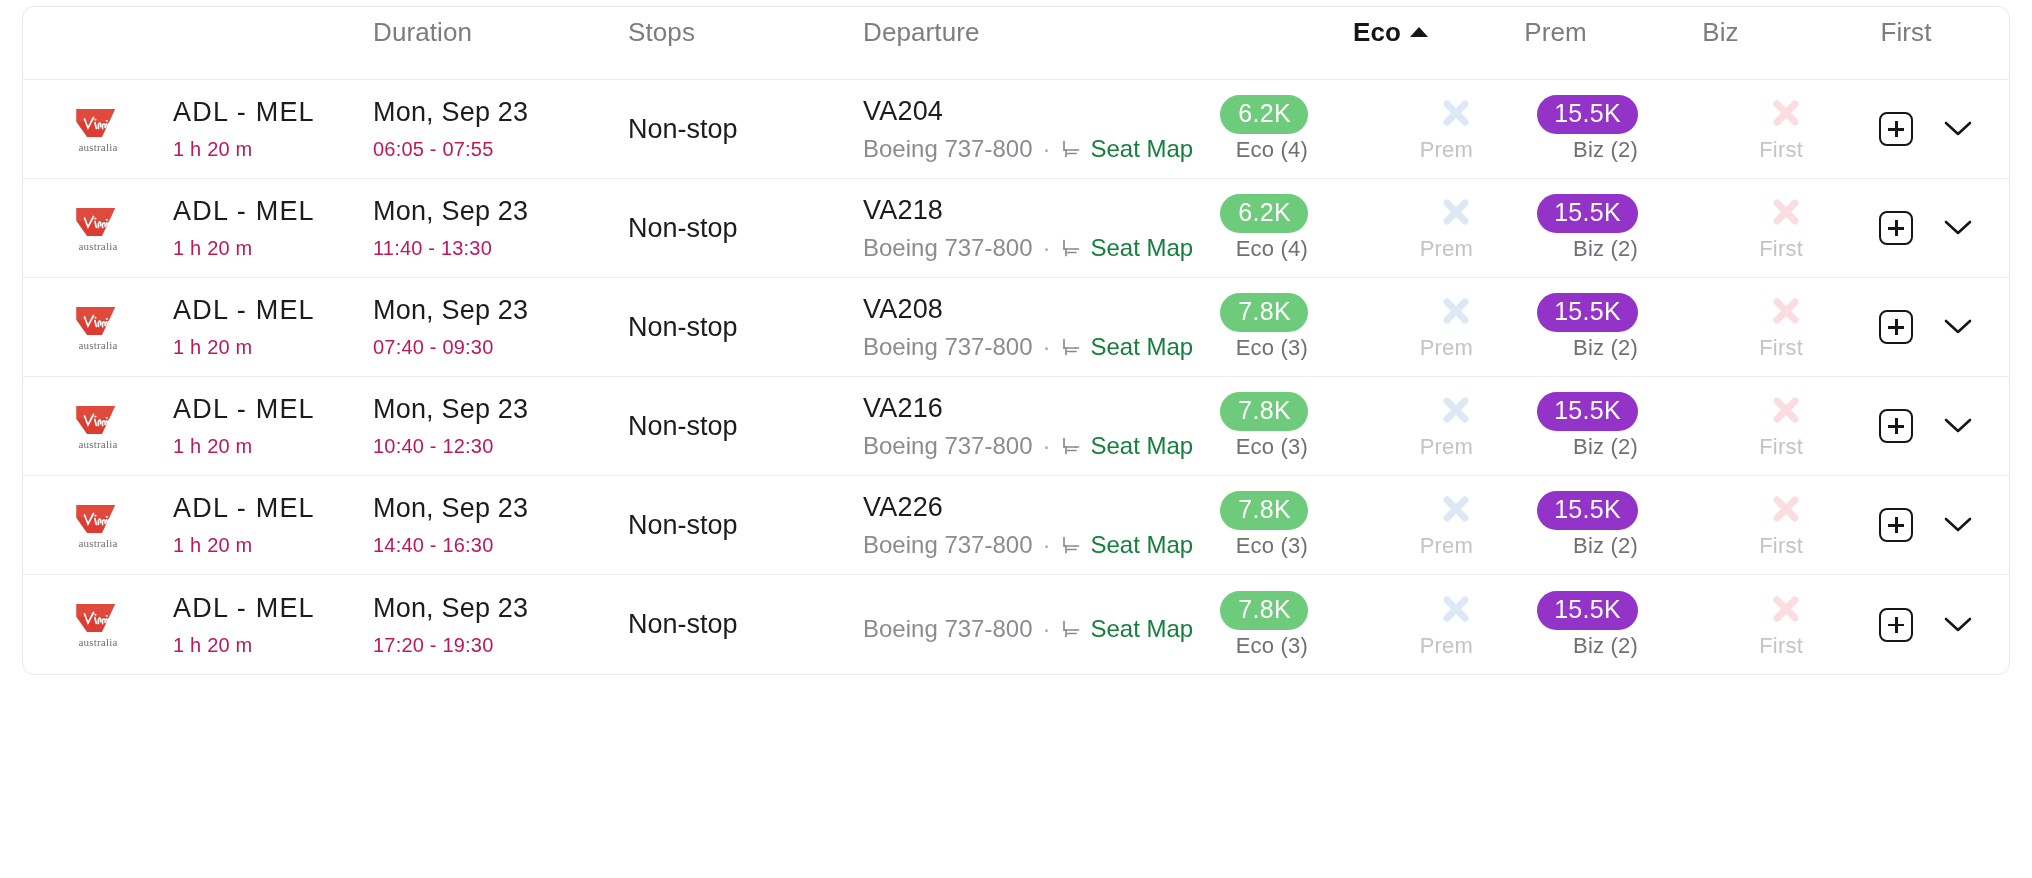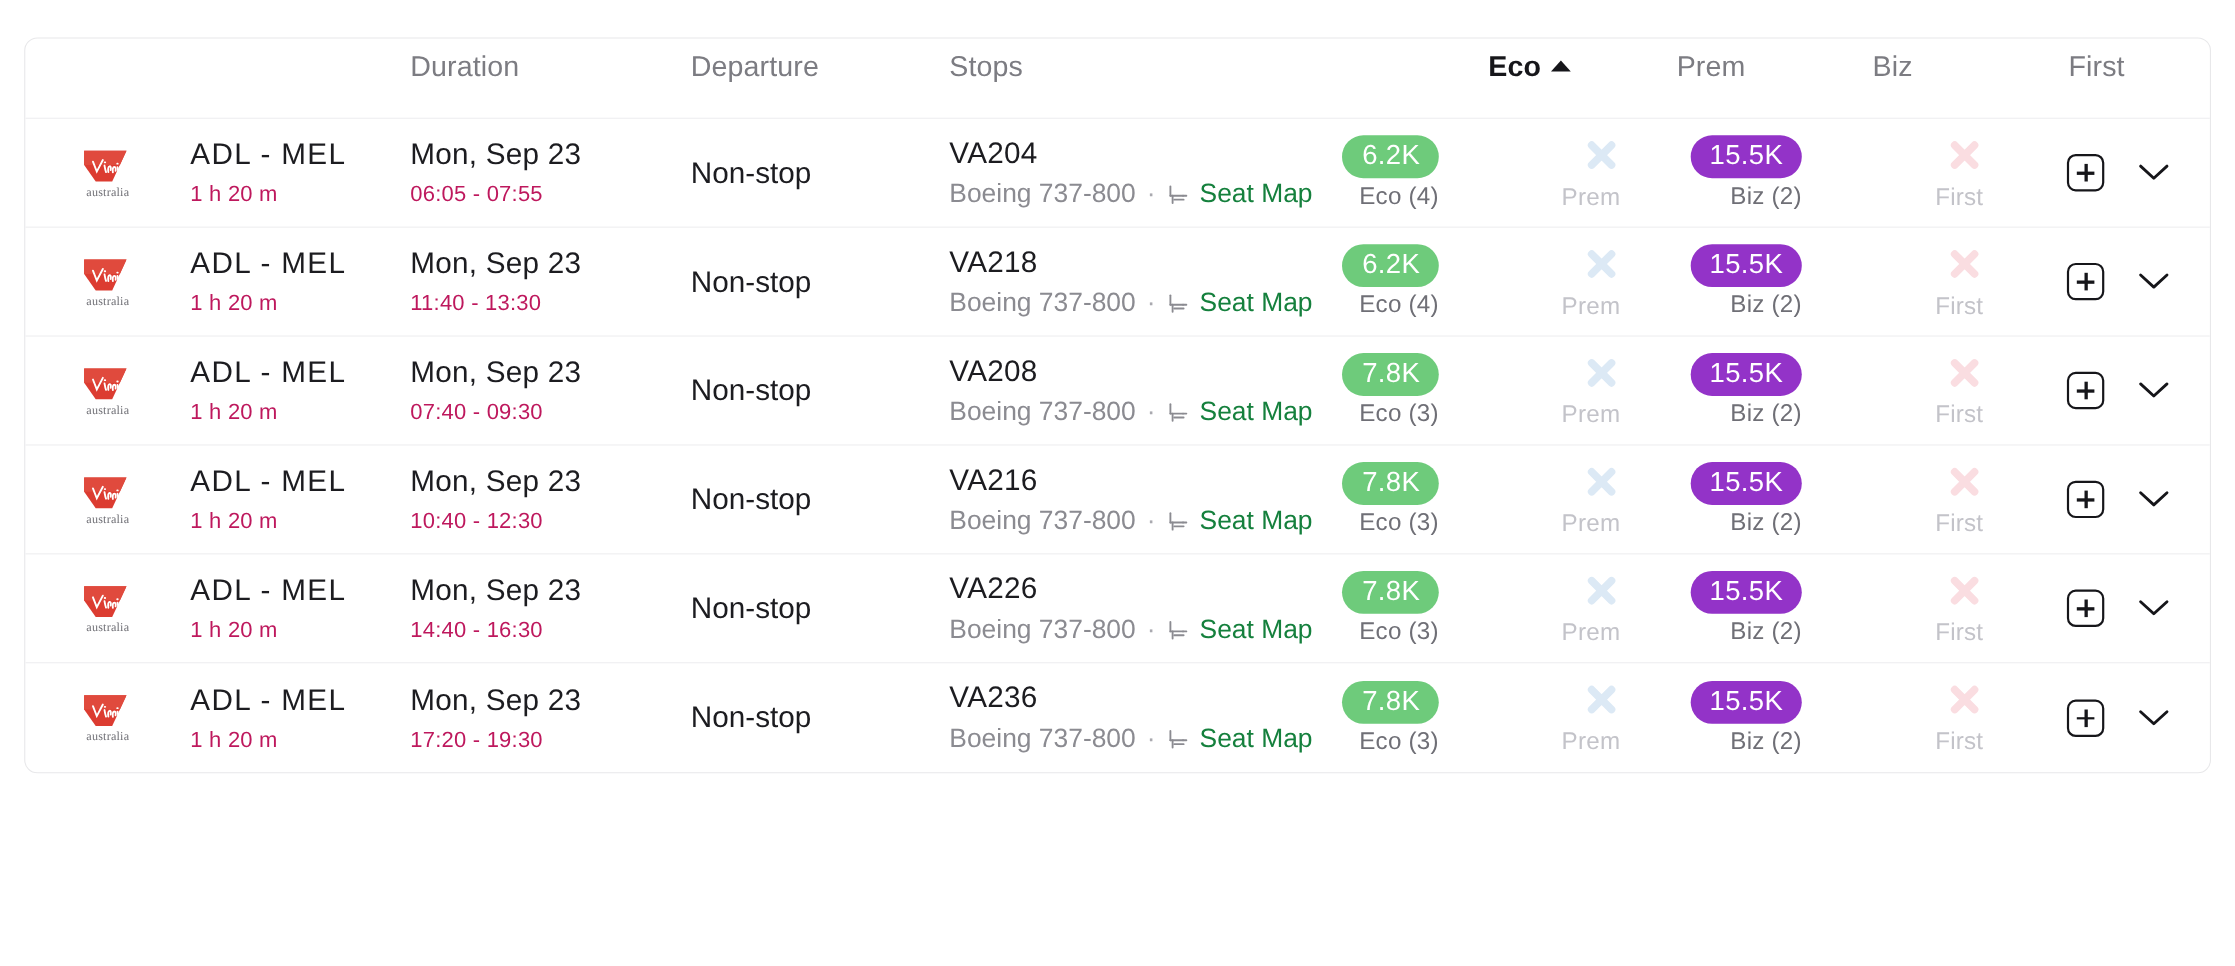--- a/index.html
+++ b/index.html
@@ -6,21 +6,21 @@
   html, body {
     width: 2032px;
     height: 878px;
     background: #ffffff;
     font-family: "Liberation Sans", sans-serif;
     overflow: hidden;
   }
   .page {
     width: 2032px;
     height: 764px;
-    padding: 34px 22px 0 22px;
+    padding: 6px 22px 0 22px;
     background: #ffffff;
   }
   .results-card {
     width: 1988px;
     background: #ffffff;
     border: 1px solid #e8e8ea;
     border-radius: 12px;
     overflow: hidden;
   }
 
@@ -178,22 +178,22 @@
 </head>
 <body>
 
 <div class="page">
   <div class="results-card">
 
     <div class="grid header-row">
       <div></div>
       <div></div>
       <div class="col-head">Duration</div>
+      <div class="col-head">Stops</div>
       <div class="col-head">Departure</div>
-      <div class="col-head">Stops</div>
       <div></div>
       <div class="col-head active center">
         <span>Eco</span><span class="sort-caret"></span>
       </div>
       <div class="col-head center">Prem</div>
       <div class="col-head center">Biz</div>
       <div class="col-head center">First</div>
       <div></div>
     </div>
 
@@ -691,21 +691,20 @@
         </div>
 
         <div>
           <div class="cell-main">Mon, Sep 23</div>
           <div class="cell-sub">17:20 - 19:30</div>
         </div>
 
         <div class="stops-cell">Non-stop</div>
 
         <div>
-          <div class="cell-main">VA236</div>
           <div class="flight-sub">
             <span>Boeing 737-800</span>
             <span class="dot-sep">·</span>
             <span class="seat-icon">
               <svg width="22" height="20" viewBox="0 0 22 20">
                 <g fill="none" stroke="#8b8b91" stroke-width="1.7" stroke-linecap="round">
                   <path d="M4 2.5 L4 11"></path>
                   <path d="M4 11 L15.5 11"></path>
                   <path d="M15.5 11 L18.5 11"></path>
                   <path d="M7.5 14.5 L16 14.5"></path>

